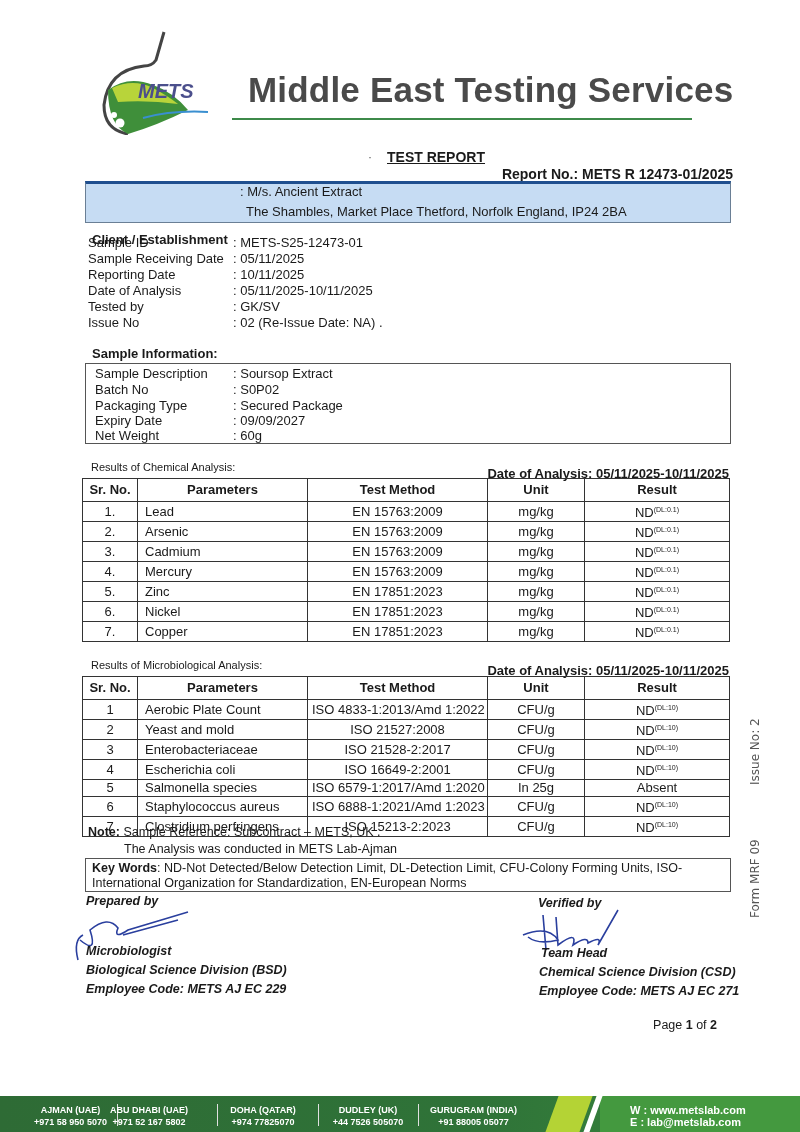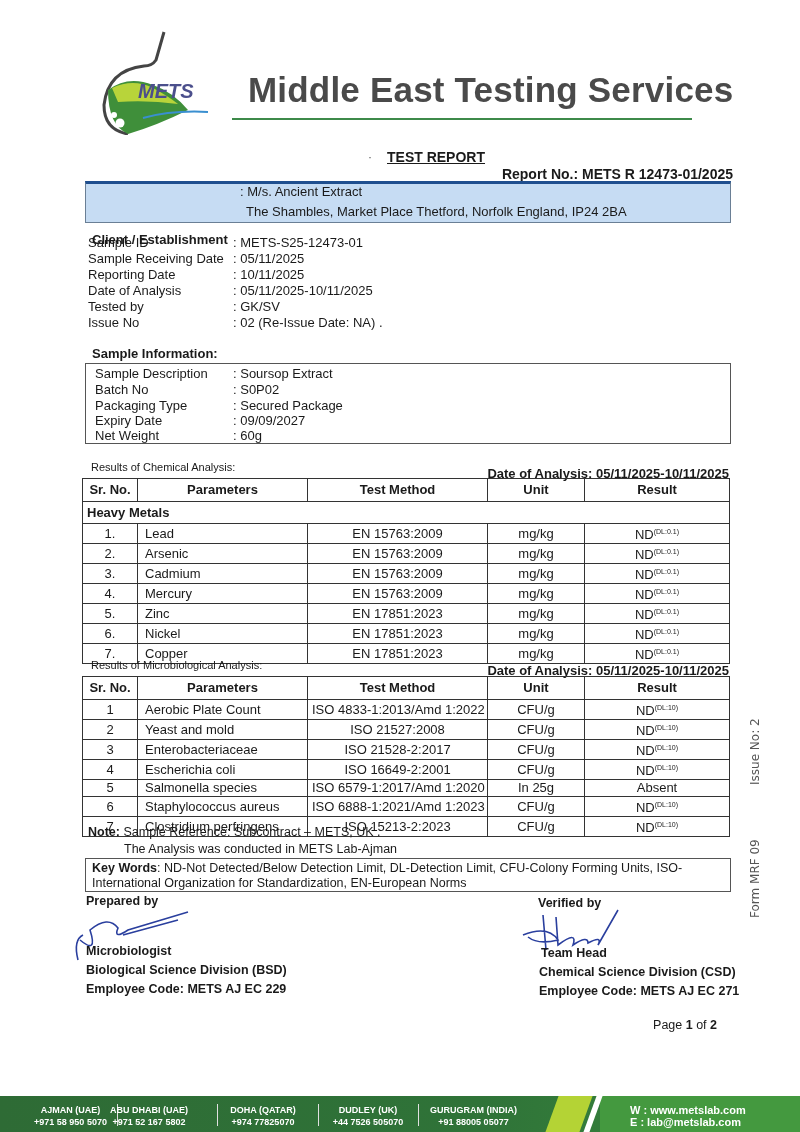--- a/index.html
+++ b/index.html
@@ -52,21 +52,21 @@
   table.res td.l { text-align: left; padding-left: 7px; }
   sup.dl { font-size: 7px; vertical-align: 5px; }
 
   
   #note { left: 88px; top: 825px; font-size: 12.5px; }
   #note b { font-weight: bold; }
   #note2 { left: 124px; top: 842px; font-size: 12.5px; }
   #keywords-box { left: 85px; top: 858px; width: 646px; height: 34px; border: 1px solid #555; padding: 2px 6px; font-size: 12.5px; line-height: 15px; }
 
   
-  .sig-text { font-size: 12.5px; font-weight: bold; white-space: nowrap; }
+  .sig-text { font-size: 12.5px; font-weight: bold; white-space: nowrap; font-style: italic; }
   #page-no { right: 83px; top: 1018px; font-size: 12.5px; }
 
   #side-text { left: 739px; top: 700px; width: 40px; height: 230px; }
 
   
   #footer { left: 0; top: 1096px; width: 800px; height: 36px; background: linear-gradient(90deg,#2e6b35 0%,#2f7338 60%,#3a8a3e 100%); }
   .office { position: absolute; top: 1104px; color: #fff; font-size: 9px; font-weight: bold; text-align: center; line-height: 12px; white-space: nowrap; }
   .office-sep { position: absolute; top: 1104px; width: 1px; height: 22px; background: #e0e0e0; }
   #stripe { left: 552px; top: 1096px; width: 34px; height: 36px; background: #b4d335; transform: skewX(-20deg); }
   #stripe2 { left: 590px; top: 1096px; width: 6px; height: 36px; background: #ffffff; transform: skewX(-20deg); }
@@ -163,23 +163,20 @@
   <thead>
     <tr>
       <th>Sr. No.</th>
       <th>Parameters</th>
       <th>Test Method</th>
       <th>Unit</th>
       <th>Result</th>
     </tr>
   </thead>
   <tbody id="chem-body">
-    <tr>
-      <td colspan="5" style="font-weight:bold;height:22px">Heavy Metals</td>
-    </tr>
   <tr>
         <td class="c">1.</td>
         <td class="l">Lead</td>
         <td class="c">EN 15763:2009</td>
         <td class="c">mg/kg</td>
         <td class="c"><span>ND</span><sup class="dl">(DL:0.1)</sup></td>
       </tr>
       <tr>
         <td class="c">2.</td>
         <td class="l">Arsenic</td>

